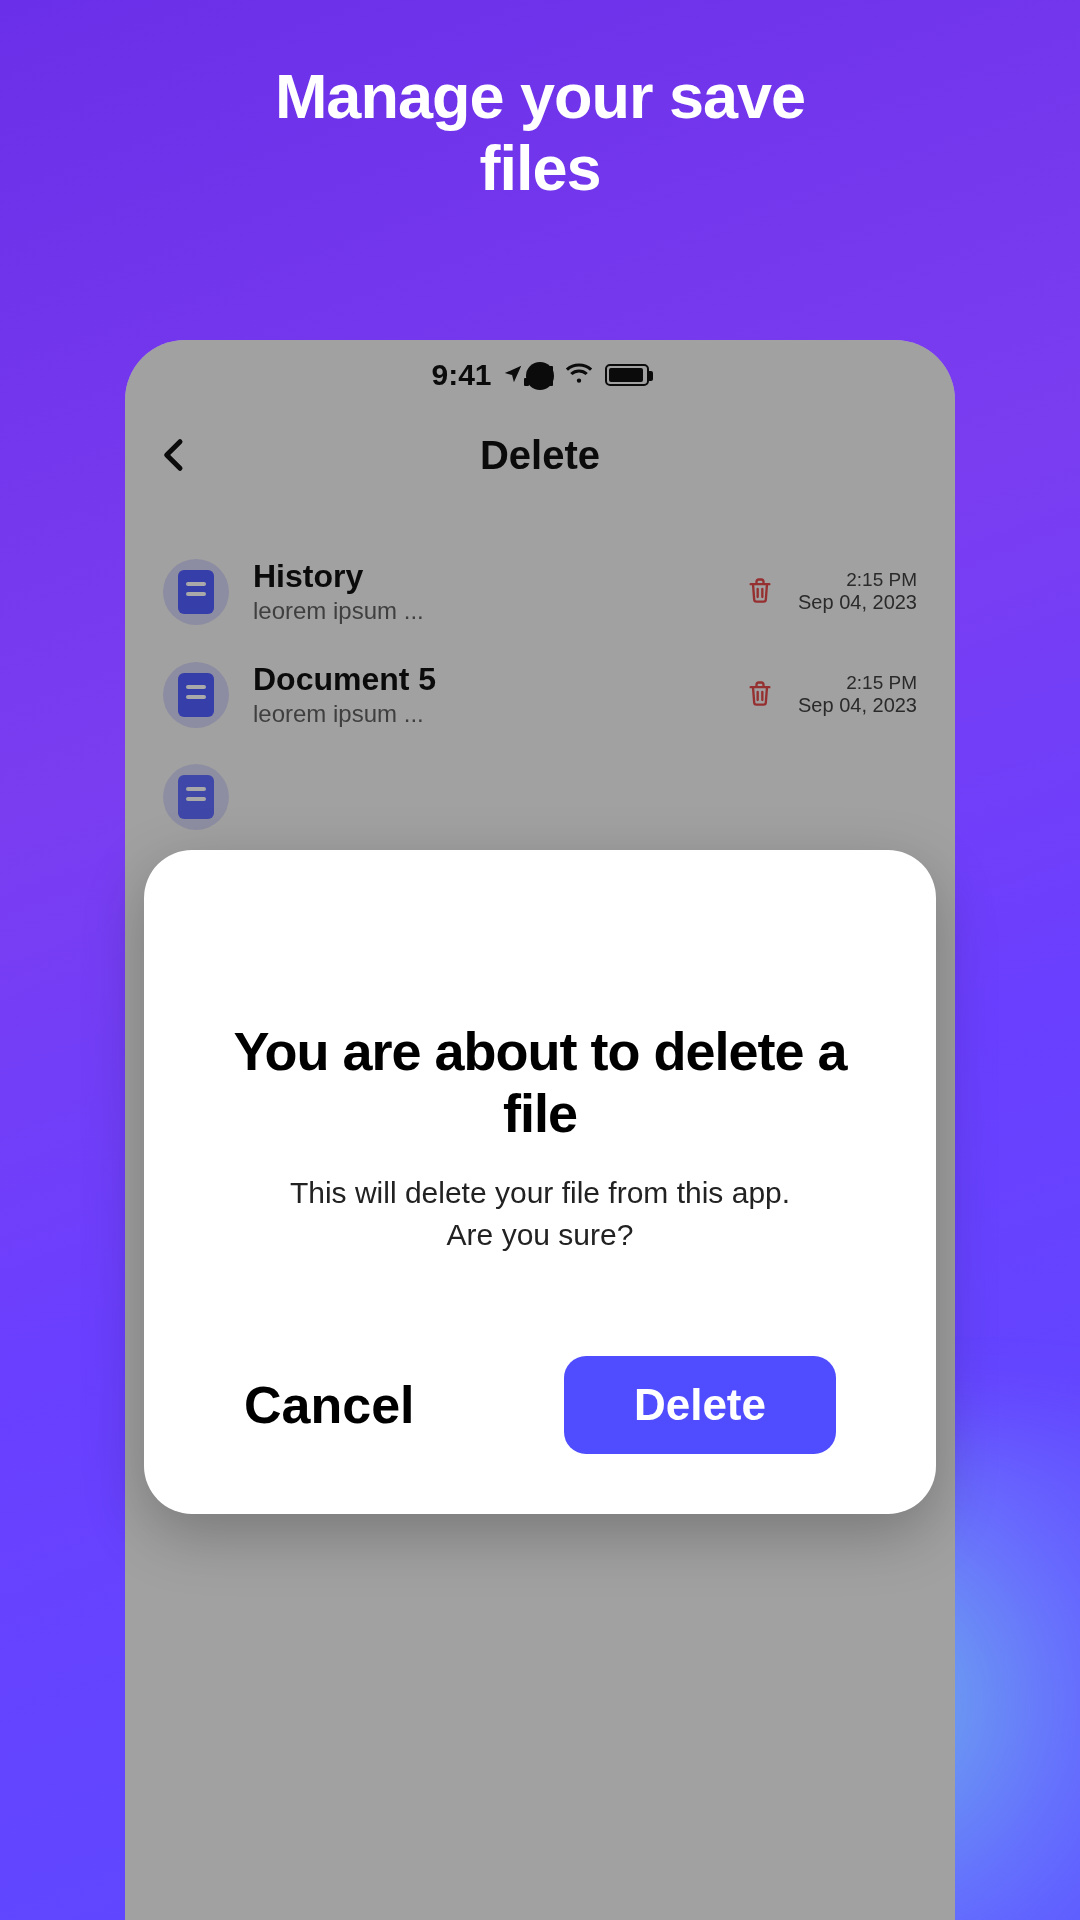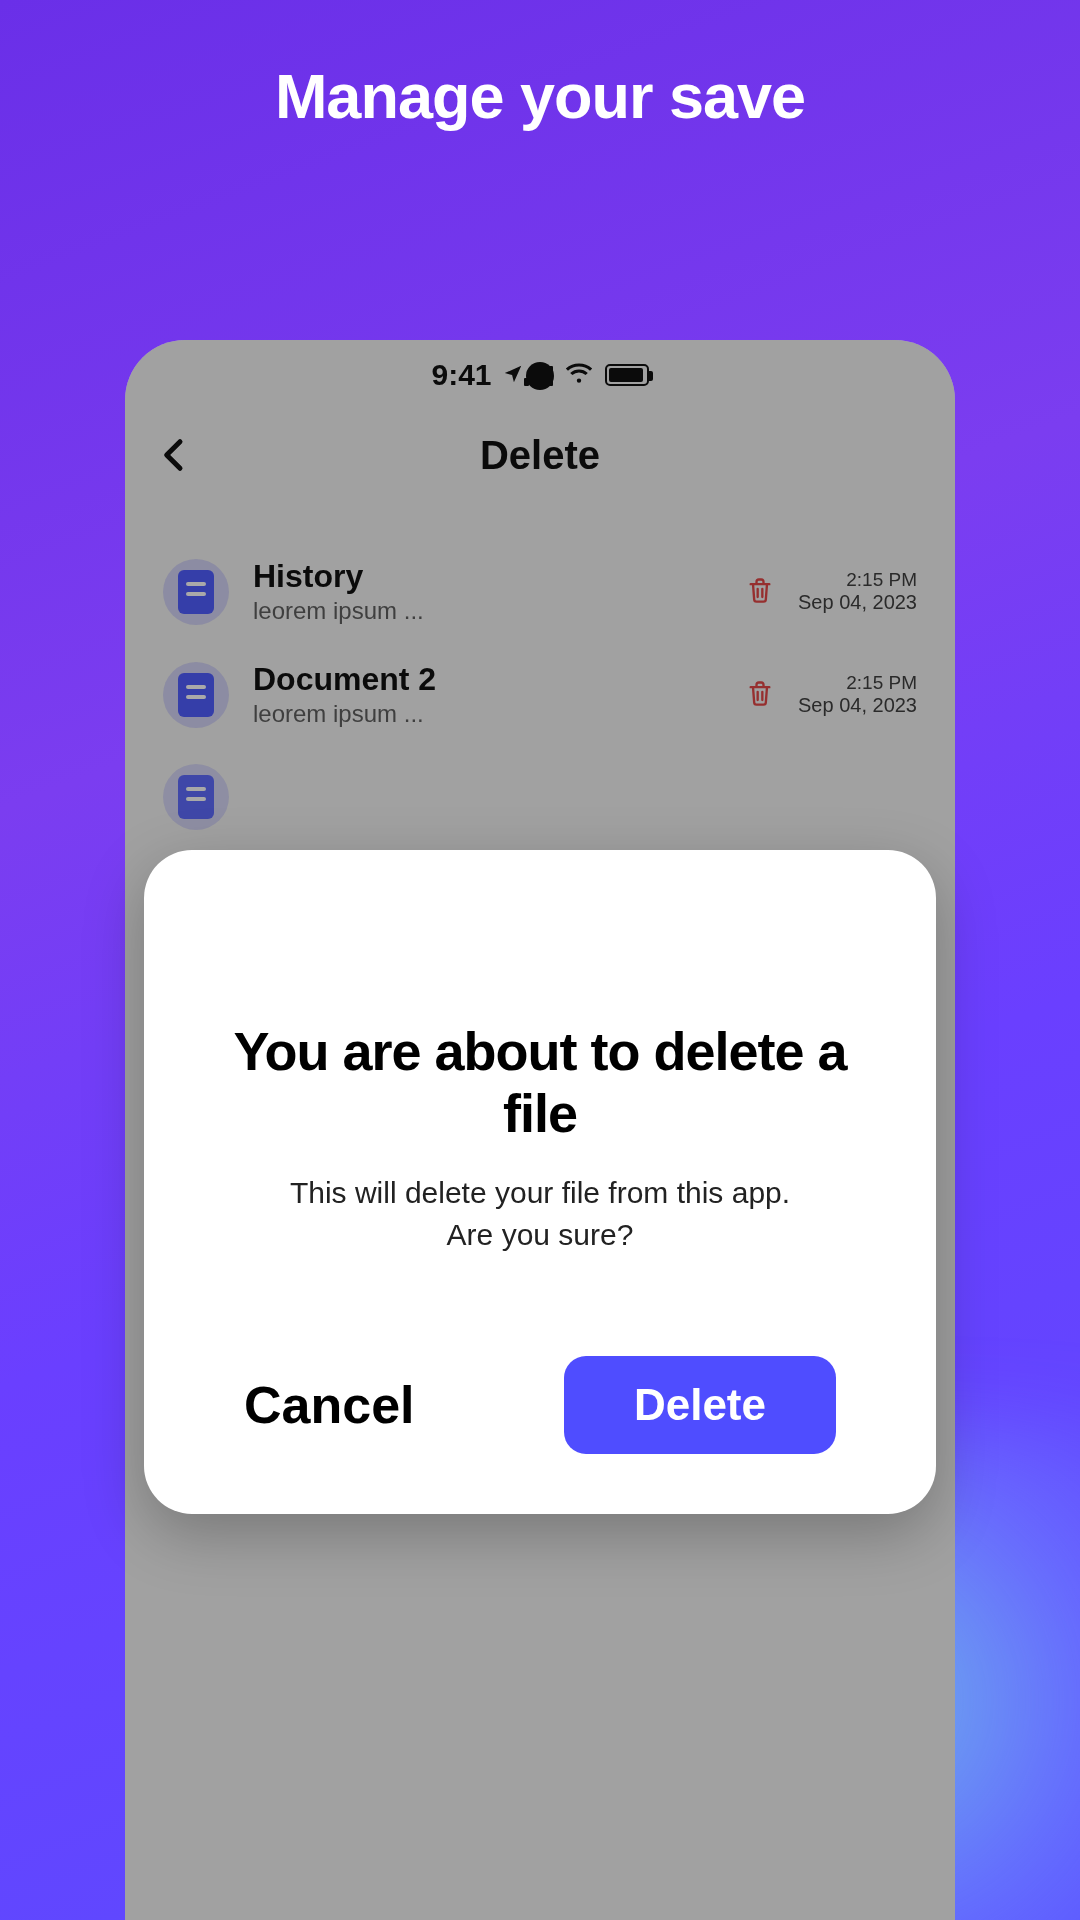--- a/index.html
+++ b/index.html
@@ -195,20 +195,21 @@
     margin-left:47px;
   }
 </style>
 </head>
 <body>
 
 <div class="bg-blob"></div>
 
 <div class="promo-title">
   <span>Manage your save</span><br>
+  <span>files</span>
 </div>
 
 <div class="device">
 
   <div class="status-bar">
     <div class="status-left">
       <span>9:41</span>
       <span>
         <svg width="22" height="22" viewBox="0 0 24 24" fill="none">
           <path d="M3 11 L21 3 L13 21 L11 13 Z" fill="#000"></path>
@@ -262,21 +263,21 @@
         <div class="time">2:15 PM</div>
         <div class="date">Sep 04, 2023</div>
       </div>
     </div>
 
     <div class="row">
       <span class="doc-icon">
           <span class="inner"></span>
         </span>
       <div class="text">
-        <div class="title">Document 2</div>
+        <div class="title">Document 5</div>
         <div class="sub">leorem ipsum ...</div>
       </div>
       <span class="trash">
         <svg width="28" height="30" viewBox="0 0 24 24" fill="none">
           <path d="M4 7h16M9 7V5a2 2 0 012-2h2a2 2 0 012 2v2M6 7l1 13a2 2 0 002 2h6a2 2 0 002-2l1-13M10 11v7M14 11v7" stroke="#e03a3a" stroke-width="2" stroke-linecap="round"></path>
         </svg>
       </span>
       <div class="meta">
         <div class="time">2:15 PM</div>
         <div class="date">Sep 04, 2023</div>

